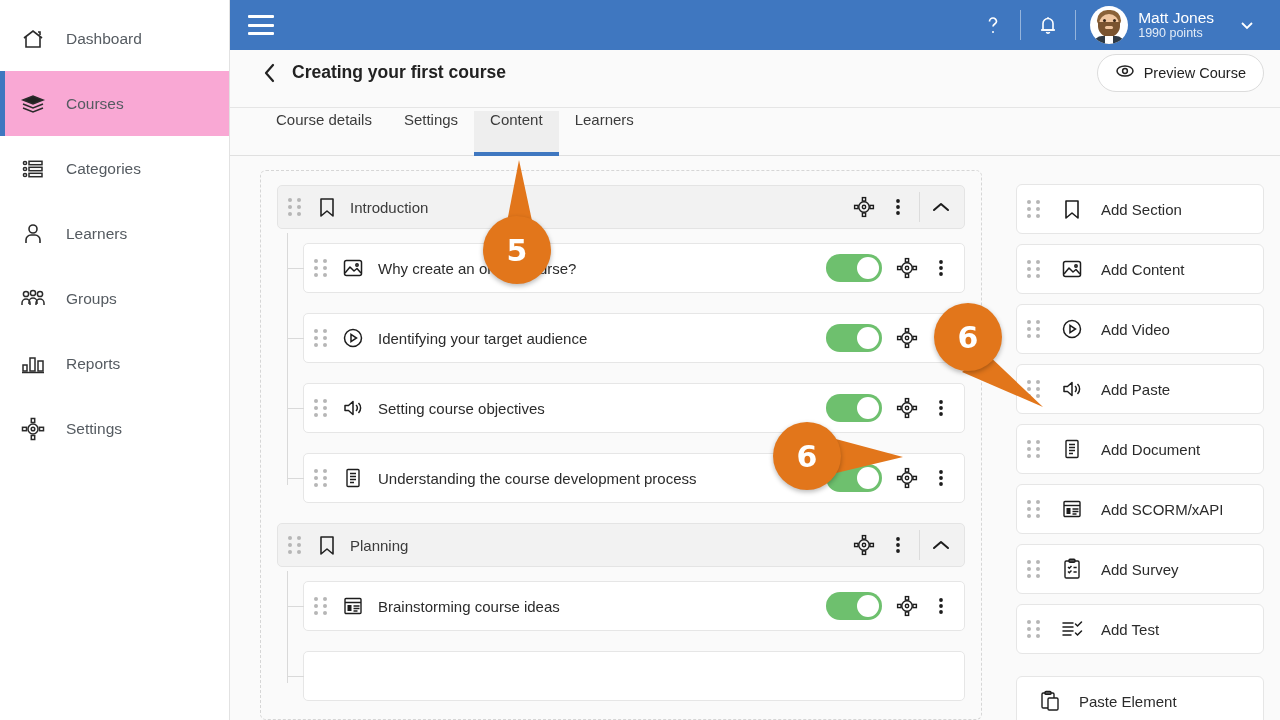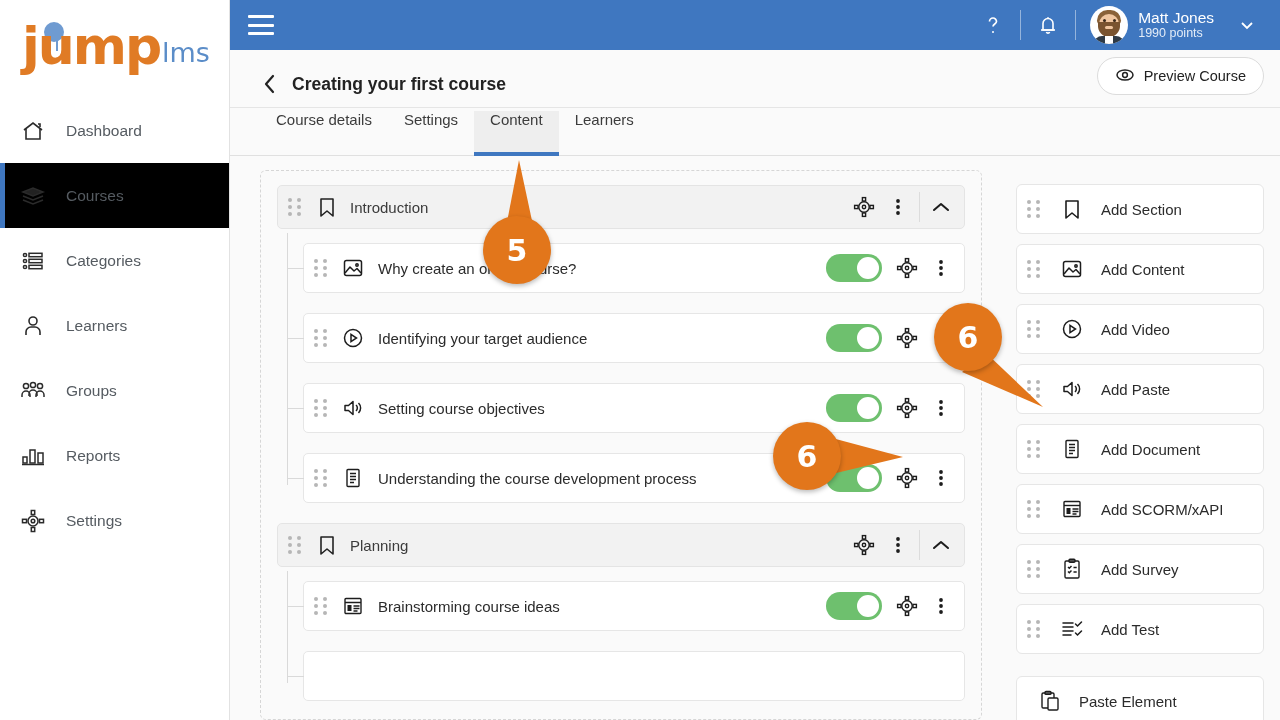--- a/index.html
+++ b/index.html
@@ -40,21 +40,21 @@
   .logo-stem { position: absolute; left: 35px; top: 25px; width: 9px; height: 11px;
     border-left: 2px solid #6f9bd1; border-right: 2px solid #6f9bd1; }
 
   .nav { padding-top: 6px; }
   .nav-item {
     height: 65px; display: flex; align-items: center; gap: 18px;
     padding-left: 18px; color: #555b61; font-size: 15.5px;
     position: relative; cursor: pointer;
   }
   .nav-item .ico { width: 30px; height: 30px; display:flex; align-items:center; justify-content:center; color:#2b2b2b; }
-  .nav-item.active { background: #000000; }
+  .nav-item.active { background: #f9a8d4; }
   .nav-item.active::before {
     content: ""; position: absolute; left: 0; top: 0; bottom: 0; width: 5px; background: #3f77c0;
   }
 
   
   .main { flex: 1; height: 720px; display: flex; flex-direction: column; background: #fafafa; }
 
   .topbar {
     height: 50px; background: #3f77c0; display: flex; align-items: center;
     padding: 0 10px 0 18px; flex: 0 0 50px;
@@ -74,21 +74,21 @@
   .av-beard { position:absolute; left:8px; top:16px; width:22px; height:15px; background:#7a5430; border-radius:0 0 11px 11px;}
   .av-mouth { position:absolute; left:15px; top:20px; width:8px; height:3px; background:#f0c6a0; border-radius:2px;}
   .av-eye { position:absolute; top:13px; width:3px; height:3px; background:#3b2a1c; border-radius:50%;}
   .av-eye.l { left:13px; } .av-eye.r { left:23px; }
   .av-body { position:absolute; left:4px; top:30px; width:30px; height:12px; background:#2e3a46; border-radius:8px 8px 0 0;}
   .av-collar { position:absolute; left:15px; top:30px; width:8px; height:9px; background:#fff;}
   .user-name { color: #fff; font-size: 15.5px; line-height: 17px; }
   .user-pts { color: #e3ecf7; font-size: 12.5px; line-height: 15px; }
 
   .pagehead {
-    height: 58px; background: #fafafa; display: flex; align-items: flex-end;
+    height: 58px; background: #fafafa; display: flex; align-items: center;
     padding: 0 16px 12px 30px; border-bottom: 1px solid #e5e5e5; flex: 0 0 58px;
   }
   .back-arrow { width: 26px; color: #222; cursor: pointer; display:flex; align-items:center; }
   .page-title { font-size: 17.5px; font-weight: bold; color: #222; margin-left: 6px; }
   .ph-spacer { flex: 1; }
   .preview-btn {
     display: flex; align-items: center; gap: 9px; height: 38px; padding: 0 17px;
     background: #fff; border: 1px solid #dcdcdc; border-radius: 19px;
     font-size: 14.5px; color: #222; cursor: pointer;
   }
@@ -163,28 +163,20 @@
     font-family: "DejaVu Sans", sans-serif;
   }
   svg.tailsvg { position: absolute; overflow: visible; z-index: 39; }
 </style>
 </head>
 <body>
 
 <div class="app">
 
   <div class="sidebar">
-    <div class="logo-wrap">
-      <div class="logo">
-        <div class="logo-dot"></div>
-        <div class="logo-stem"></div>
-        <div class="logo-text">jump</div>
-        <div class="logo-sub">lms</div>
-      </div>
-    </div>
     <div class="nav">
 
       <div class="nav-item">
         <span class="ico">
           <svg width="24" height="24" viewBox="0 0 24 24" fill="none" stroke="currentColor" stroke-width="1.6">
               <path d="M3 11l9-7 9 7"></path>
               <path d="M5 10v10h14V10"></path>
               <path d="M17 5h2v3"></path>
             </svg>
         </span>

